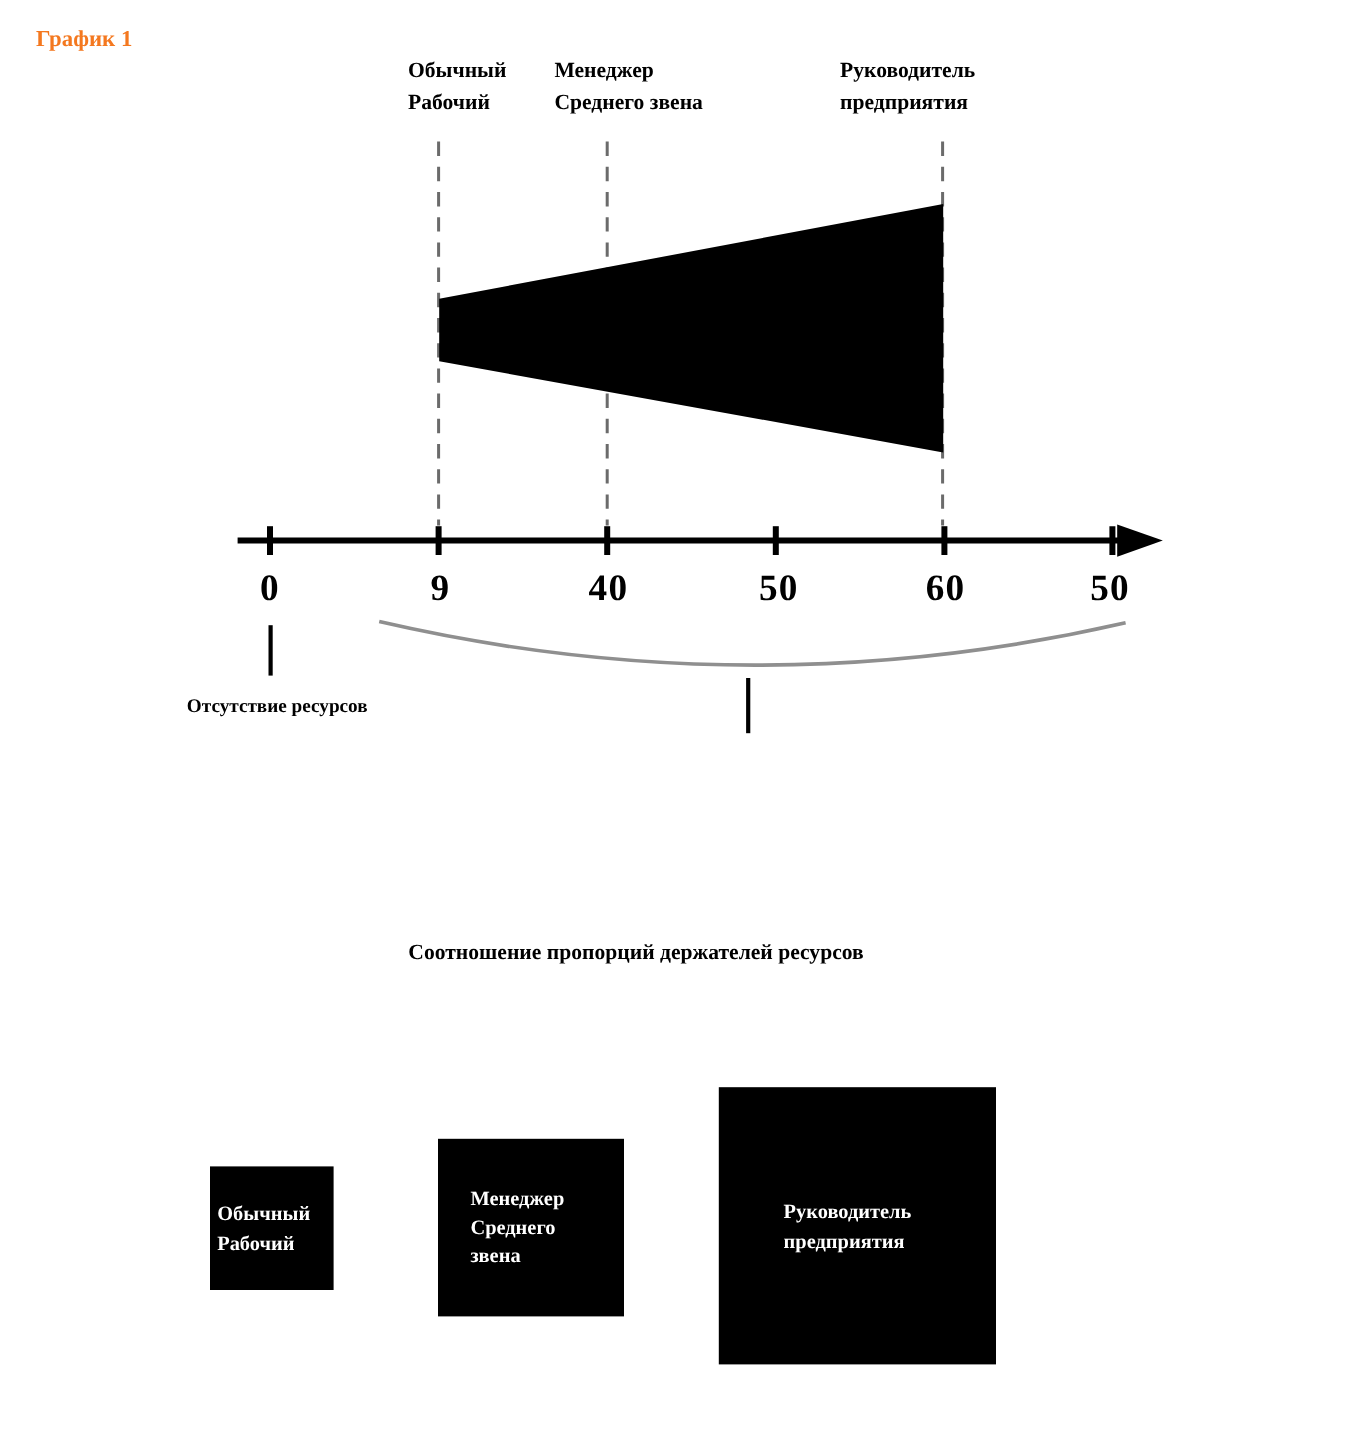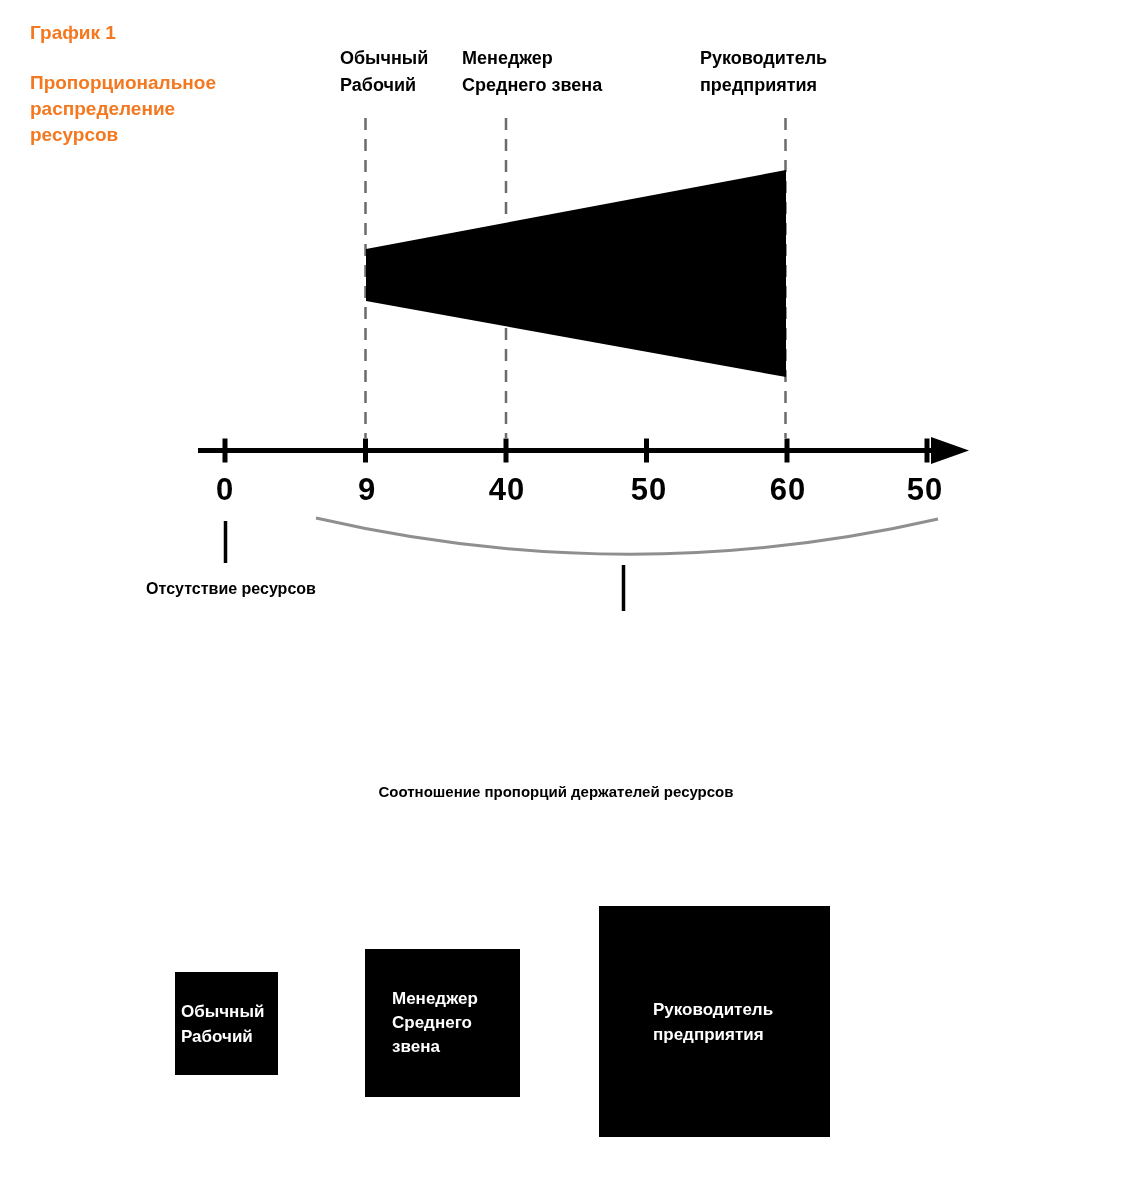--- a/index.html
+++ b/index.html
@@ -5,21 +5,21 @@
   html, body {
     margin: 0;
     padding: 0;
     background: #ffffff;
   }
   .canvas {
     position: relative;
     width: 1024px;
     height: 1200px;
     background: #ffffff;
-    font-family: Liberation Sans, sans-serif;
+    font-family: Liberation Serif, serif;
     font-weight: bold;
     color: #000000;
     overflow: hidden;
   }
   .abs { position: absolute; }
   .pre { white-space: pre-line; }
 
   .head-num {
     left: 30px; top: 22px;
     font-size: 19px;
@@ -50,23 +50,23 @@
 
   .annotation {
     font-size: 16px;
     transform: translateX(-50%);
     white-space: nowrap;
   }
   .annotation.zero { left: 231px; top: 580px; }
   .annotation.units { left: 639px; top: 618px; }
 
   .section-title {
-    left: 556px; top: 783px;
+    left: 530px; top: 783px;
     transform: translateX(-50%);
-    font-size: 15px;
+    font-size: 18px;
     white-space: nowrap;
   }
 
   .square {
     background: #000000;
     color: #ffffff;
     display: flex;
     align-items: center;
     box-sizing: border-box;
     font-size: 17px;
@@ -76,23 +76,20 @@
   .sq-manager { left: 365px; top: 949px; width: 155px; height: 148px; padding-left: 27px; }
   .sq-manager .sq-label { line-height: 24px; }
   .sq-director{ left: 599px; top: 906px; width: 231px; height: 231px; padding-left: 54px; }
 </style>
 </head>
 <body>
 
 <div class="canvas">
 
   <div class="abs head-num">График 1</div>
-  <div class="abs head-title pre">Пропорциональное
-распределение
-ресурсов</div>
 
   <div class="abs role-label pre" style="left:340px">Обычный
 Рабочий</div>
   <div class="abs role-label pre" style="left:462px">Менеджер
 Среднего звена</div>
   <div class="abs role-label pre" style="left:700px">Руководитель
 предприятия</div>
 
   <svg class="abs diagram-svg" width="1141" height="700" viewBox="0 0 1141 700">
 

